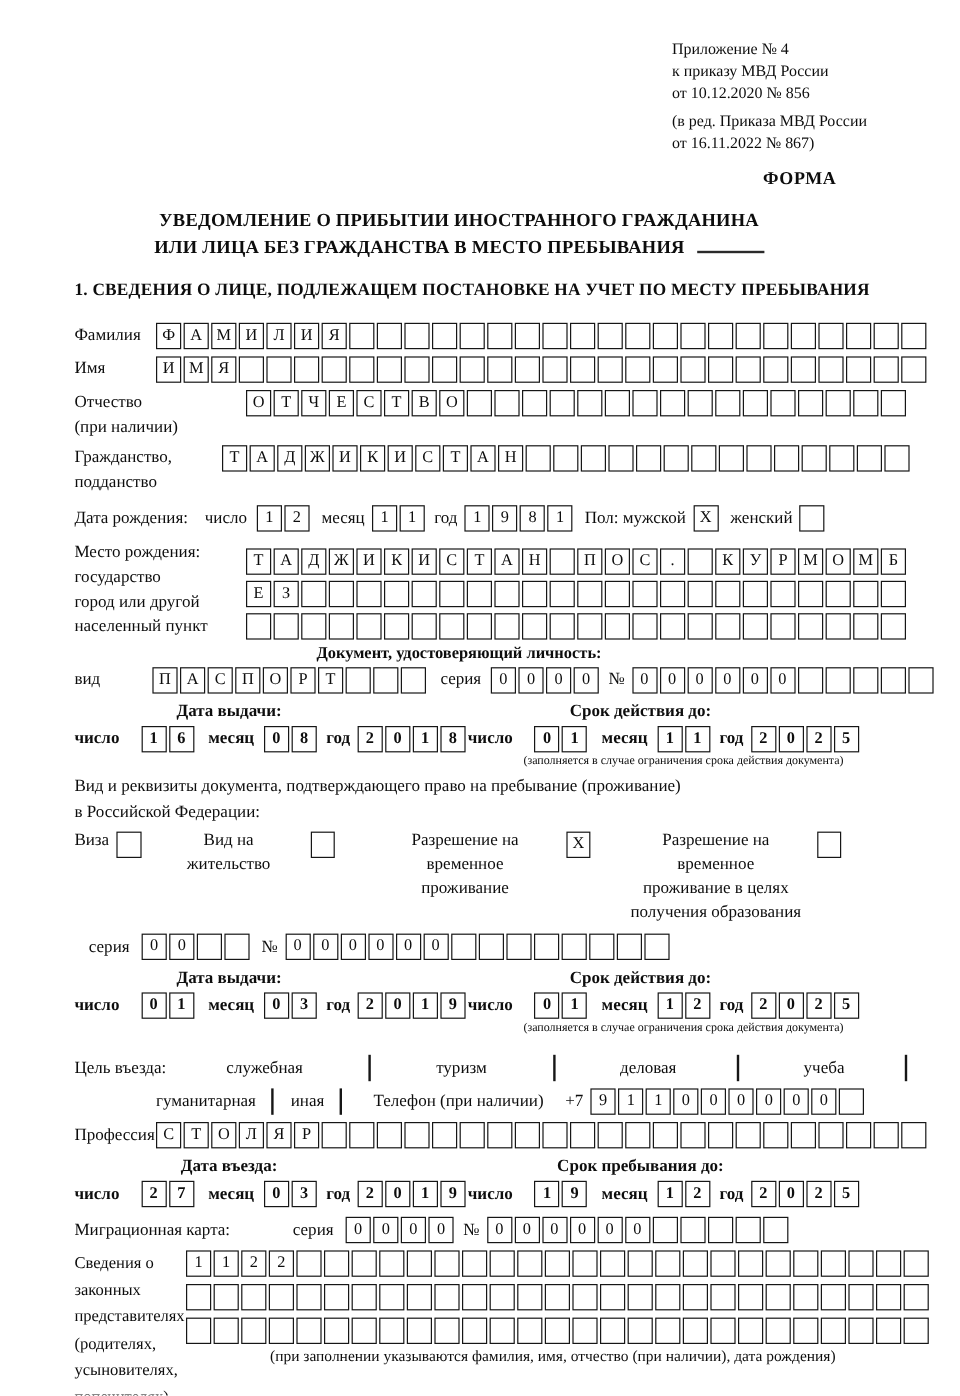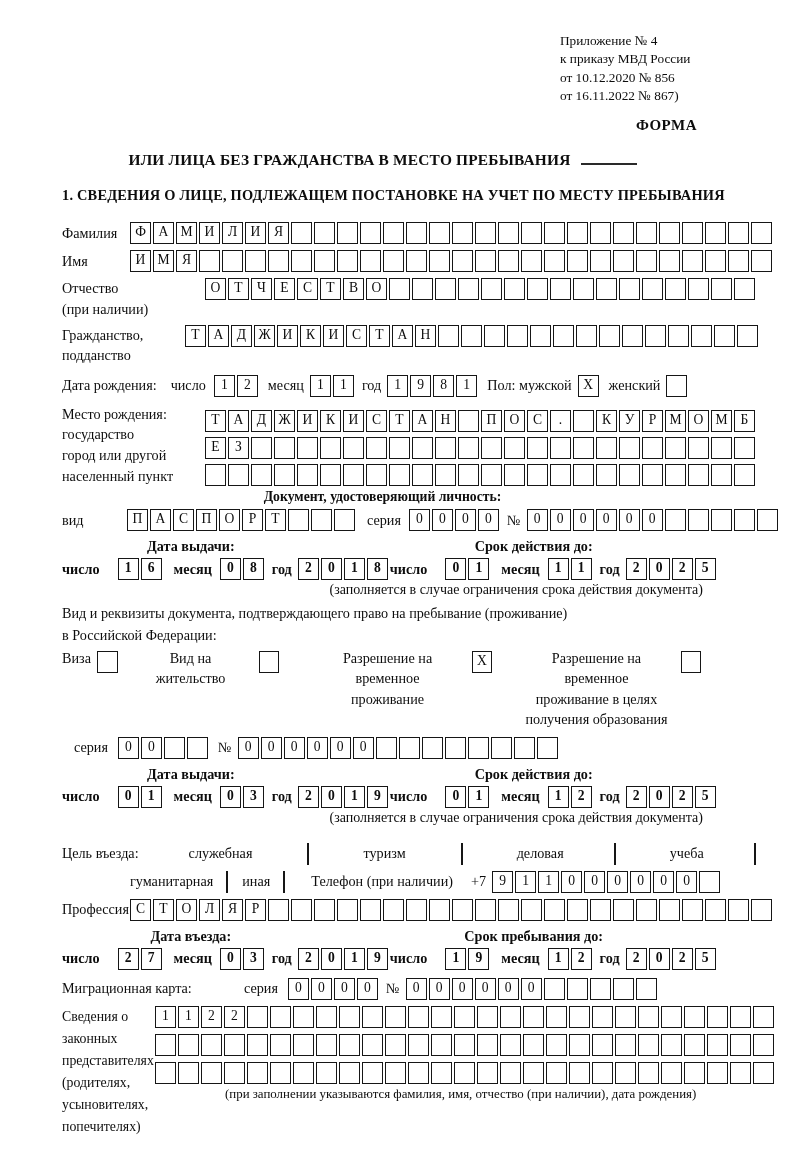--- a/index.html
+++ b/index.html
@@ -15,21 +15,21 @@
   .hdr .ln.gap{margin-top:5px;}
   .forma{margin-top:12px;padding-right:6px;text-align:right;font-weight:bold;font-size:15px;letter-spacing:.5px;}
 
   
   .title{margin-top:14px;text-align:center;font-weight:bold;font-size:15.4px;line-height:1.5;letter-spacing:.2px;}
   .blankline{display:inline-block;width:56px;border-bottom:2px solid #2a2a2a;height:14px;margin-left:10px;vertical-align:baseline;}
   .sect{margin-top:16px;text-align:center;font-weight:bold;font-size:14.4px;letter-spacing:.2px;white-space:nowrap;}
 
   
   .lbl{font-size:14.2px;white-space:nowrap;}
-  .small{font-size:14px;}
+  .small{font-size:10px;}
   .row{display:flex;align-items:center;margin-top:6px;}
   .row.top{align-items:flex-start;}
   .cell{
     display:inline-block;box-sizing:border-box;width:21px;height:22px;border:1.7px solid #161616;
     margin-right:2px;text-align:center;font-size:13.6px;line-height:18px;vertical-align:middle;background:#fff;
   }
   .boxes{white-space:nowrap;line-height:0;}
   .boxes .cell{line-height:18px;}
   .lblcol{line-height:1.45;font-size:14.2px;}
   .mr6{margin-right:6px;}.mr8{margin-right:8px;}.mr10{margin-right:10px;padding-left:12px;}.mr14{margin-right:14px;}.mr18{margin-right:18px;}
@@ -51,25 +51,27 @@
 </style>
 </head>
 <body>
 
 <div class="page">
 
   <div class="hdr">
     <div class="ln">Приложение № 4</div>
     <div class="ln">к приказу МВД России</div>
     <div class="ln">от 10.12.2020 № 856</div>
+    <div class="ln gap">(в ред. Приказа МВД России</div>
     <div class="ln">от 16.11.2022 № 867)</div>
   </div>
   <div class="forma">ФОРМА</div>
 
   <div class="title">
+    <div>УВЕДОМЛЕНИЕ О ПРИБЫТИИ ИНОСТРАННОГО ГРАЖДАНИНА</div>
     <div>
       <span>ИЛИ ЛИЦА БЕЗ ГРАЖДАНСТВА В МЕСТО ПРЕБЫВАНИЯ</span><span class="blankline"></span>
     </div>
   </div>
 
   <div class="sect">1. СВЕДЕНИЯ О ЛИЦЕ, ПОДЛЕЖАЩЕМ ПОСТАНОВКЕ НА УЧЕТ ПО МЕСТУ ПРЕБЫВАНИЯ</div>
 
   <div class="row" style="margin-top:18px;">
     <span class="lbl" style="flex:0 0 68px;">Фамилия</span>
     <span class="boxes"><span class="cell">Ф</span><span class="cell">А</span><span class="cell">М</span><span class="cell">И</span><span class="cell">Л</span><span class="cell">И</span><span class="cell">Я</span><span class="cell"></span><span class="cell"></span><span class="cell"></span><span class="cell"></span><span class="cell"></span><span class="cell"></span><span class="cell"></span><span class="cell"></span><span class="cell"></span><span class="cell"></span><span class="cell"></span><span class="cell"></span><span class="cell"></span><span class="cell"></span><span class="cell"></span><span class="cell"></span><span class="cell"></span><span class="cell"></span><span class="cell"></span><span class="cell"></span><span class="cell"></span></span>

